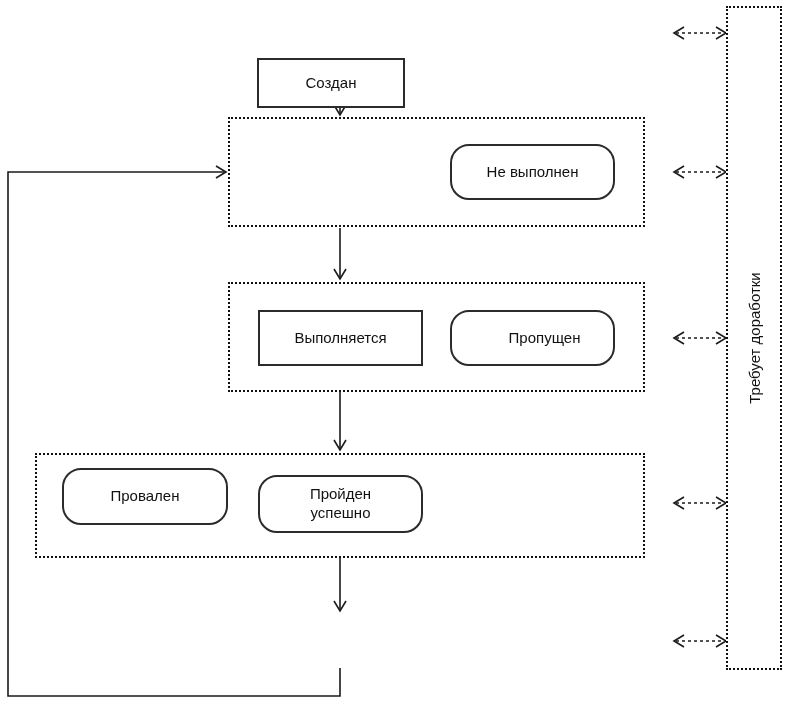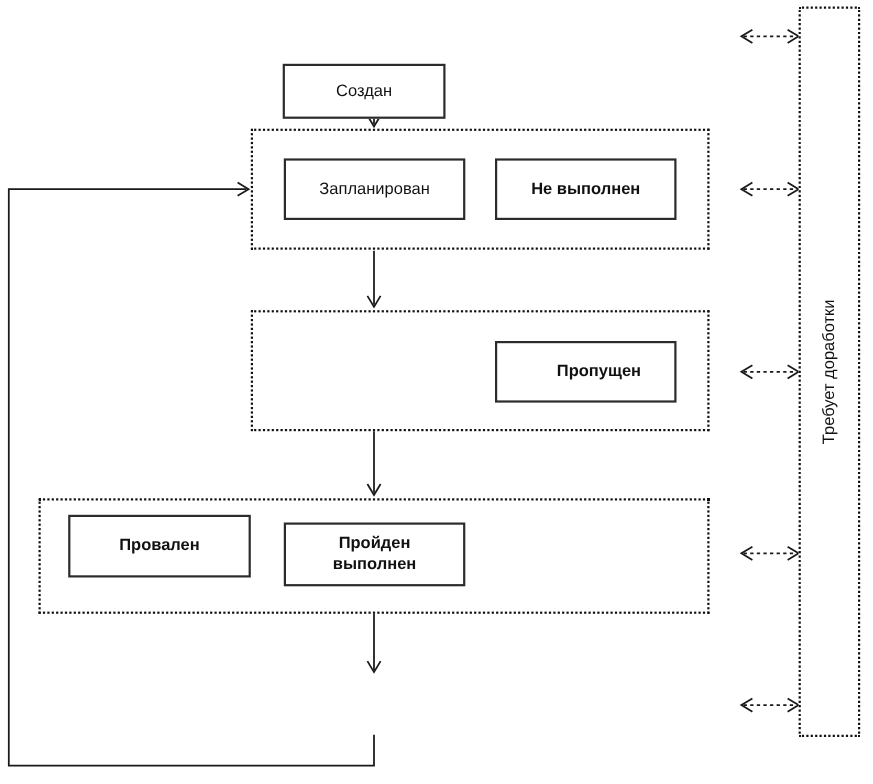--- a/index.html
+++ b/index.html
@@ -22,21 +22,21 @@
     border: 2px solid #2b2b2b;
     background: #ffffff;
     display: flex;
     align-items: center;
     justify-content: center;
     text-align: center;
     font-size: 15px;
     line-height: 1.25;
     z-index: 3;
   }
-  .node.bold { font-weight: bold; }
+  .node.bold { font-weight: normal; border-radius: 19px; }
   .group {
     position: absolute;
     box-sizing: border-box;
     border: 2px dotted #111111;
     background: transparent;
     z-index: 1;
   }
   .rework {
     position: absolute;
     box-sizing: border-box;
@@ -105,26 +105,26 @@
     <path d="M684,635 L674,641 L684,647"></path>
     <path d="M716,635 L726,641 L716,647"></path>
   </svg>
 
   <div class="group" style="left:228px; top:117px; width:417px; height:110px;"></div>
   <div class="group" style="left:228px; top:282px; width:417px; height:110px;"></div>
   <div class="group" style="left:35px; top:453px; width:610px; height:105px;"></div>
 
   <div class="node" style="left:257px; top:10px; width:148px; height:50px;margin-top:48px;">Создан</div>
 
-  <div class="node" style="left:258px; top:144px; width:165px; height:56px;">Запланирован</div>
   <div class="node bold" style="left:450px; top:144px; width:165px; height:56px;">Не выполнен</div>
 
+  <div class="node" style="left:258px; top:310px; width:165px; height:56px;">Выполняется</div>
   <div class="node bold" style="left:450px; top:310px; width:165px; height:56px;padding-left:24px;">Пропущен</div>
 
   <div class="node bold" style="left:62px; top:468px; width:166px; height:57px;">Провален</div>
-  <div class="node bold passed-pad" style="left:258px; top:475px; width:165px; height:58px;">Пройден выполнен</div>
+  <div class="node bold passed-pad" style="left:258px; top:475px; width:165px; height:58px;">Пройден успешно</div>
 
 
   <div class="rework" style="left:726px; top:6px; width:56px; height:664px;">
     <span class="vlabel">Требует доработки</span>
   </div>
 
 </div>
 
 </body></html>

